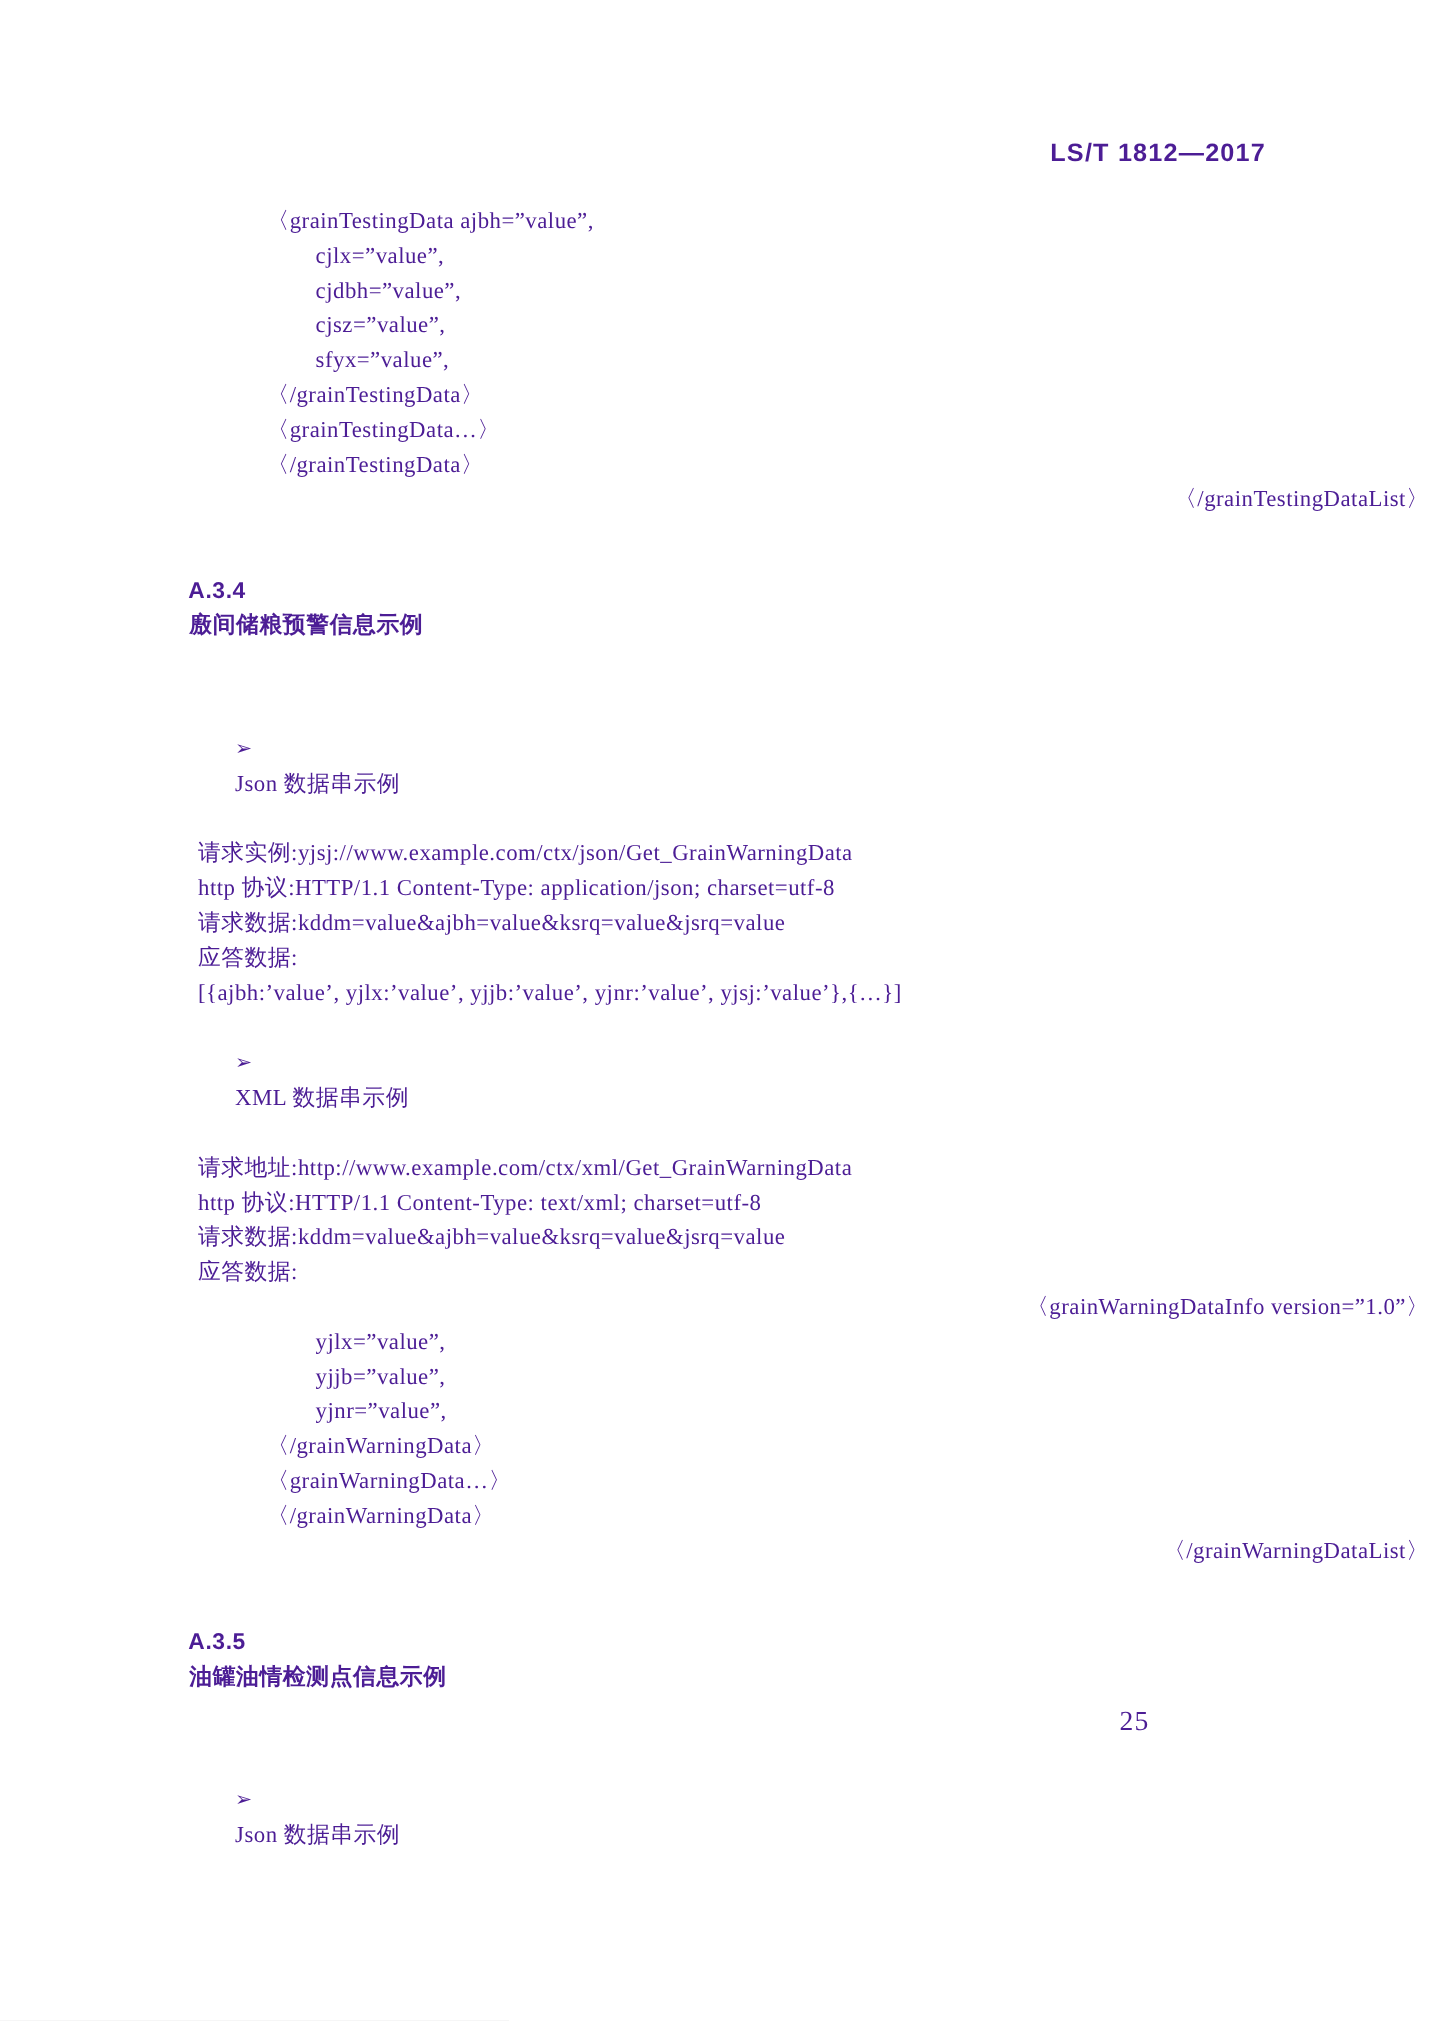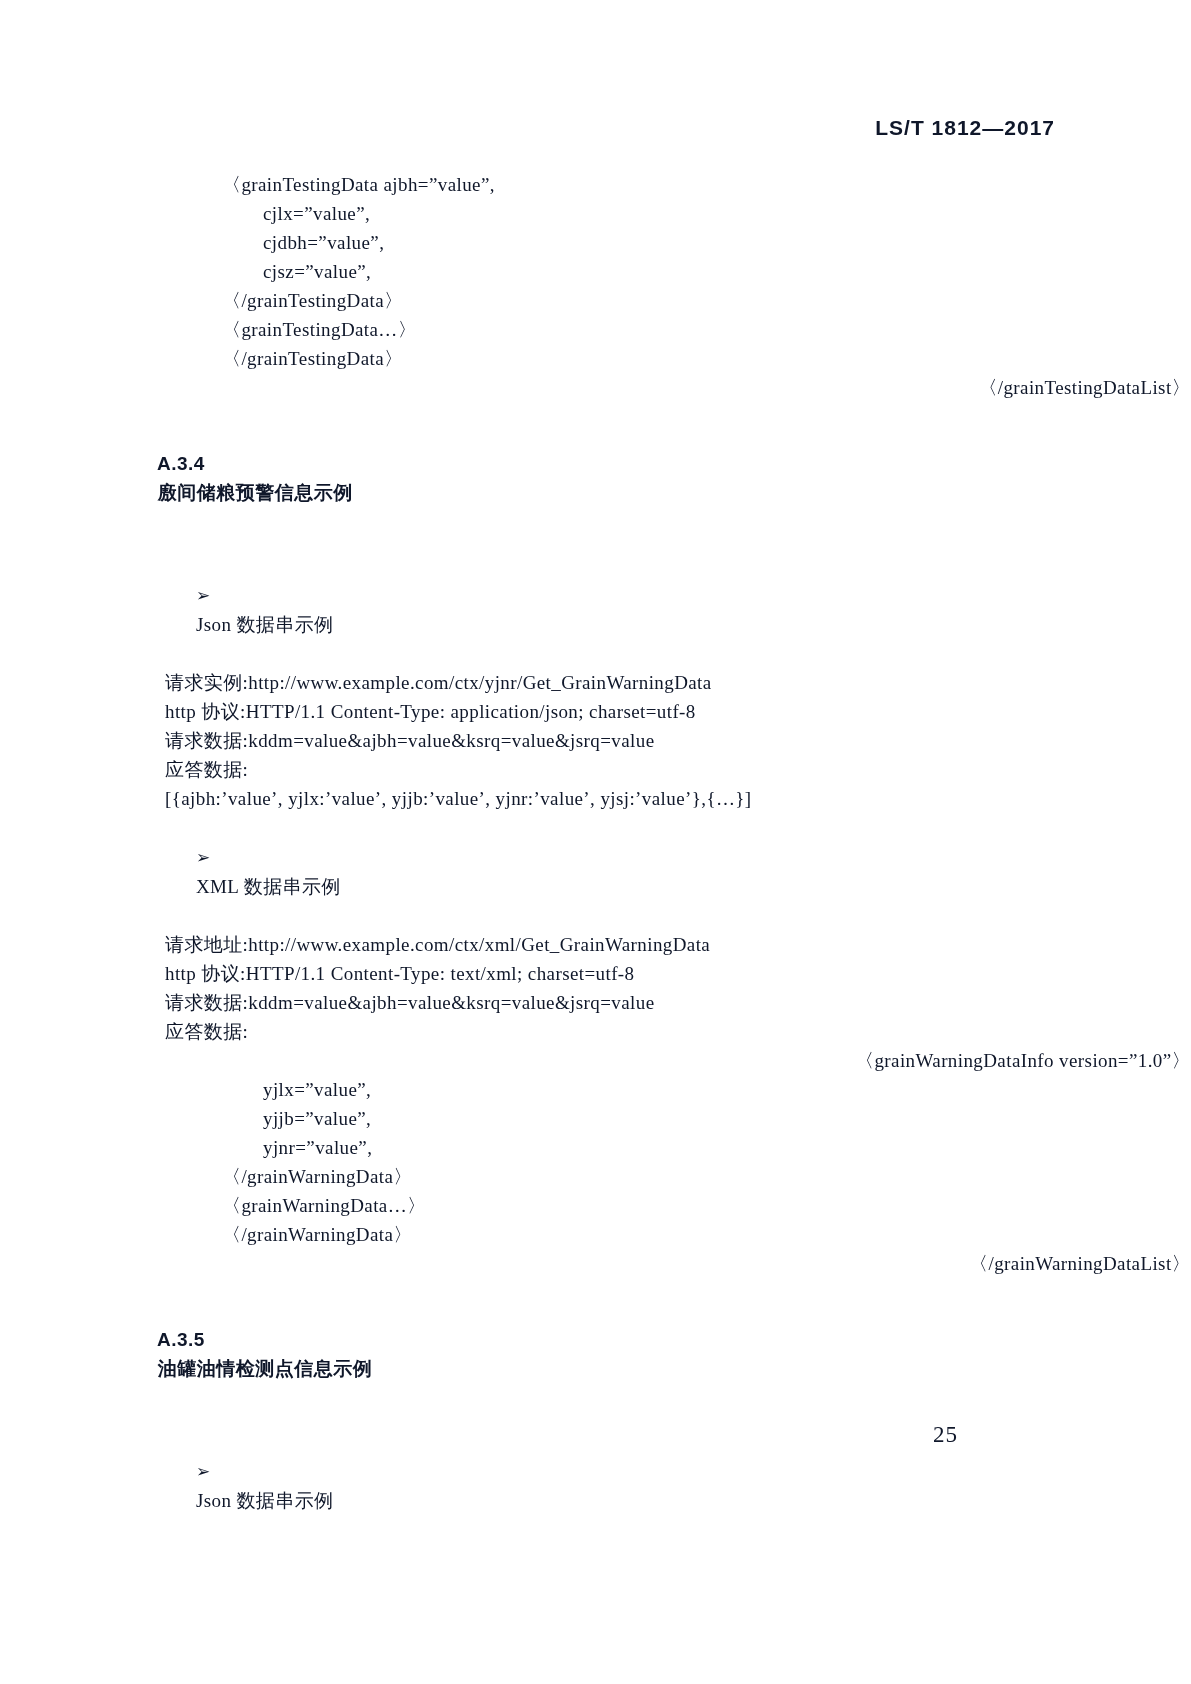--- a/index.html
+++ b/index.html
@@ -2,21 +2,21 @@
 <html><head>
 <meta charset="utf-8">
 <style>
   html, body { margin: 0; padding: 0; background: #e8e8e8; }
   .page {
     position: relative;
     width: 1191px;
     height: 1684px;
     margin: 0 auto;
     background: #ffffff;
-    color: #0f172a;
+    color: #4c1d95;
     font-family: "Liberation Serif", "DejaVu Serif", serif;
     overflow: hidden;
   }
   .header {
     position: absolute;
     top: 116px;
     left: 0;
     right: 136px;
     text-align: right;
     font-family: "Liberation Sans", "DejaVu Sans", sans-serif;
@@ -71,35 +71,36 @@
 <div class="page">
 
   <div class="header">LS/T 1812—2017</div>
 
   <div class="content">
 
     <div class="line code2">〈grainTestingData ajbh=”value”,</div>
     <div class="line code3">cjlx=”value”,</div>
     <div class="line code3">cjdbh=”value”,</div>
     <div class="line code3">cjsz=”value”,</div>
+    <div class="line code3">sfyx=”value”,</div>
     <div class="line code2">〈/grainTestingData〉</div>
     <div class="line code2">〈grainTestingData…〉</div>
     <div class="line code2">〈/grainTestingData〉</div>
     <div class="line code1">〈/grainTestingDataList〉</div>
 
     <div class="line heading">
       <span class="hnum">A.3.4</span>
       <span>廒间储粮预警信息示例</span>
     </div>
 
     <div class="line bullet">
       <span class="arrow">➢</span>
       <span>Json 数据串示例</span>
     </div>
-    <div class="line body">请求实例:http://www.example.com/ctx/yjnr/Get_GrainWarningData</div>
+    <div class="line body">请求实例:yjsj://www.example.com/ctx/json/Get_GrainWarningData</div>
     <div class="line body">http 协议:HTTP/1.1 Content-Type: application/json; charset=utf-8</div>
     <div class="line body">请求数据:kddm=value&amp;ajbh=value&amp;ksrq=value&amp;jsrq=value</div>
     <div class="line body">应答数据:</div>
     <div class="line body">[{ajbh:’value’, yjlx:’value’, yjjb:’value’, yjnr:’value’, yjsj:’value’},{…}]</div>
 
     <div class="line bullet">
       <span class="arrow">➢</span>
       <span>XML 数据串示例</span>
     </div>
     <div class="line body">请求地址:http://www.example.com/ctx/xml/Get_GrainWarningData</div>

